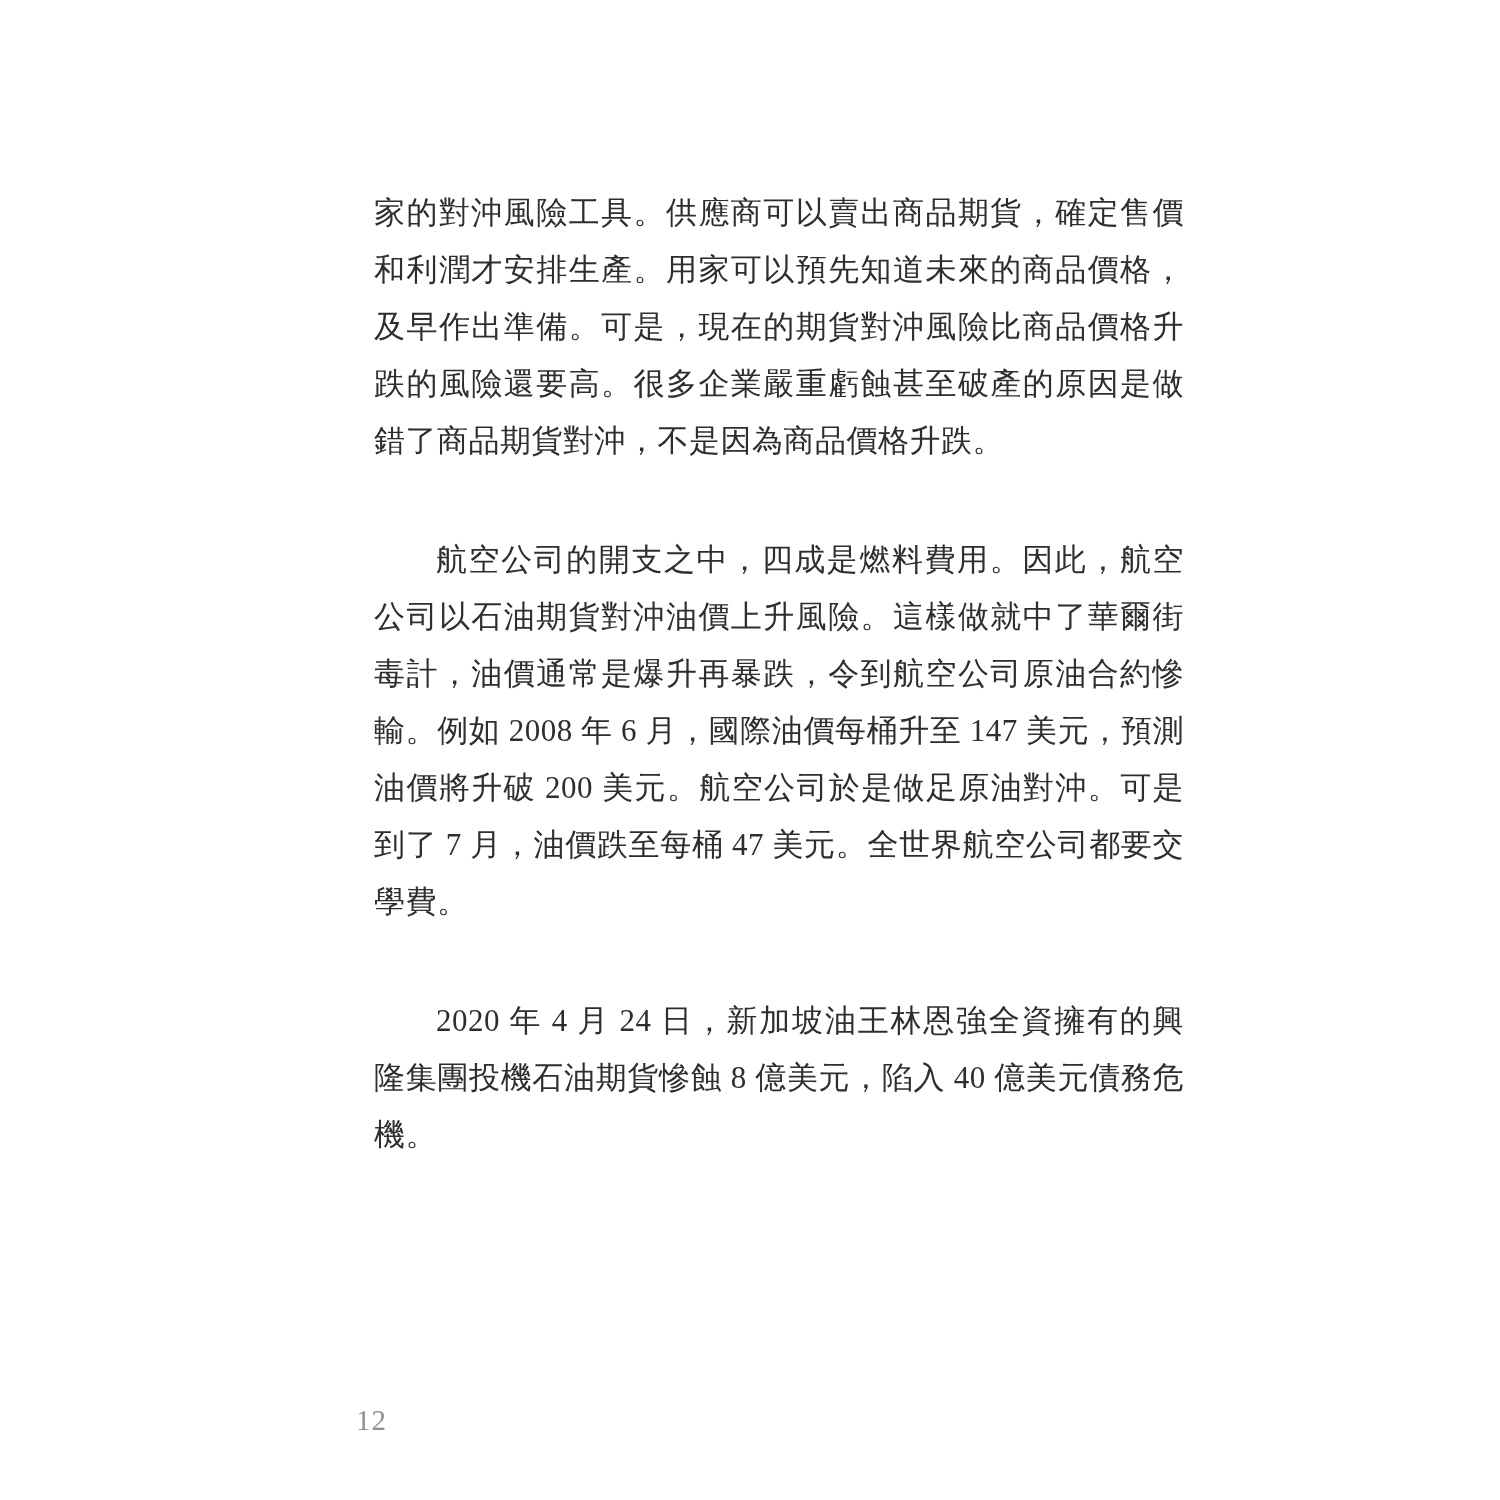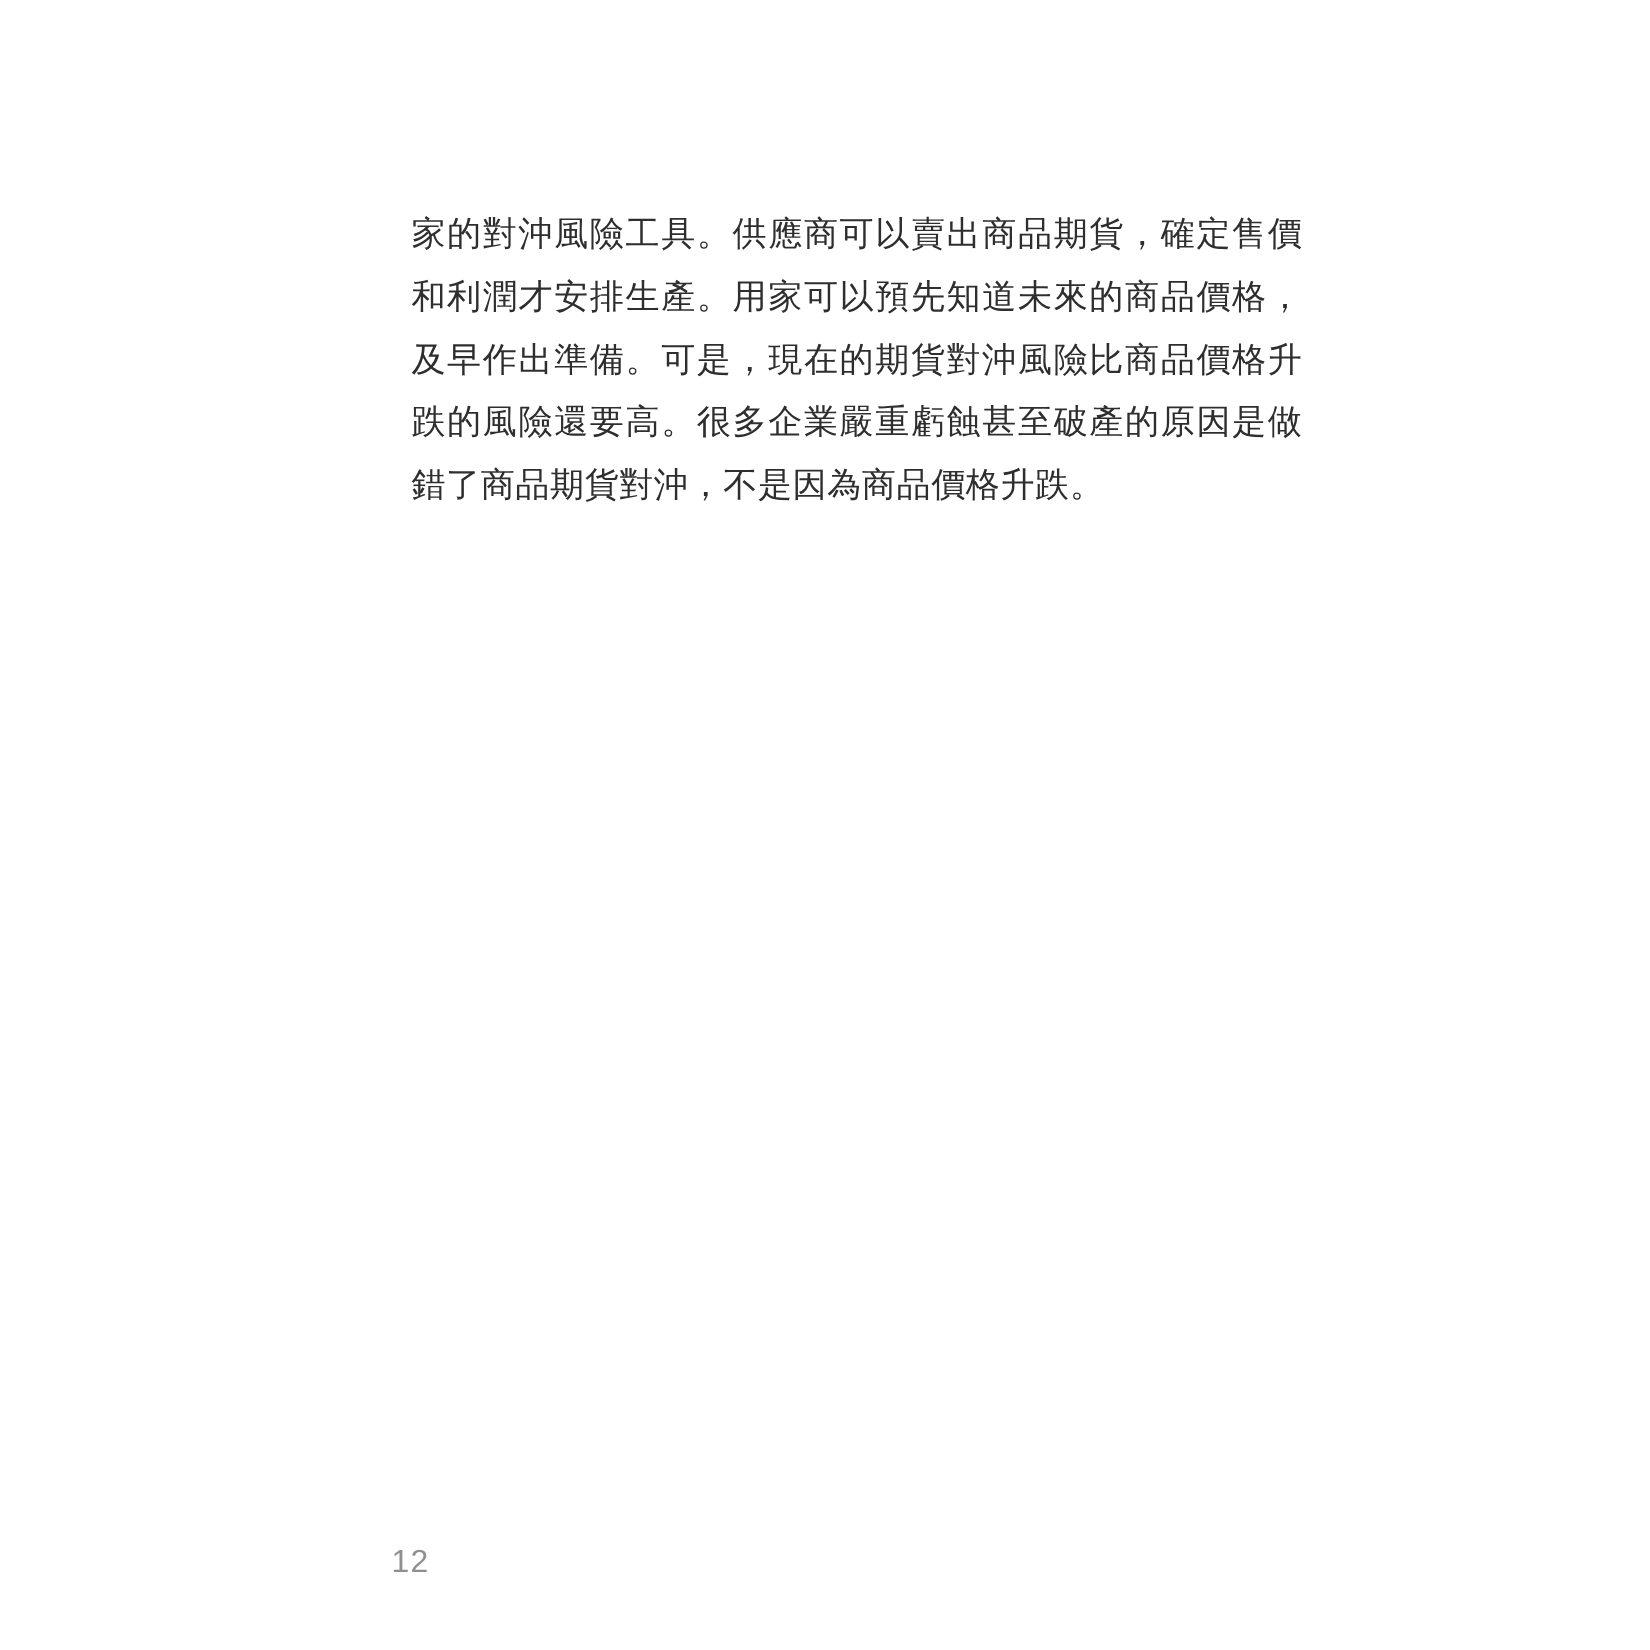--- a/index.html
+++ b/index.html
@@ -11,20 +11,21 @@
     height: 1500px;
     background: #ffffff;
     position: relative;
     font-family: "Liberation Sans", sans-serif;
     overflow: hidden;
   }
   .page {
     position: absolute;
     inset: 0;
     background: #ffffff;
+    font-family: Liberation Serif, serif;
   }
   .text-block {
     position: absolute;
     left: 374px;
     top: 184px;
     width: 810px;
     color: #2e2e2e;
     font-size: 31px;
     line-height: 57px;
     text-align: justify;
@@ -47,17 +48,19 @@
     letter-spacing: 1px;
   }
 </style>
 </head>
 <body>
 
 <div class="page">
 
   <div class="text-block">
     <p>家的對沖風險工具。供應商可以賣出商品期貨，確定售價和利潤才安排生產。用家可以預先知道未來的商品價格，及早作出準備。可是，現在的期貨對沖風險比商品價格升跌的風險還要高。很多企業嚴重虧蝕甚至破產的原因是做錯了商品期貨對沖，不是因為商品價格升跌。</p>
+    <p class="indent">航空公司的開支之中，四成是燃料費用。因此，航空公司以石油期貨對沖油價上升風險。這樣做就中了華爾街毒計，油價通常是爆升再暴跌，令到航空公司原油合約慘輸。例如 2008 年 6 月，國際油價每桶升至 147 美元，預測油價將升破 200 美元。航空公司於是做足原油對沖。可是到了 7 月，油價跌至每桶 47 美元。全世界航空公司都要交學費。</p>
+    <p class="indent">2020 年 4 月 24 日，新加坡油王林恩強全資擁有的興隆集團投機石油期貨慘蝕 8 億美元，陷入 40 億美元債務危機。</p>
   </div>
 
   <div class="page-number">12</div>
 
 </div>
 
 </body></html>

